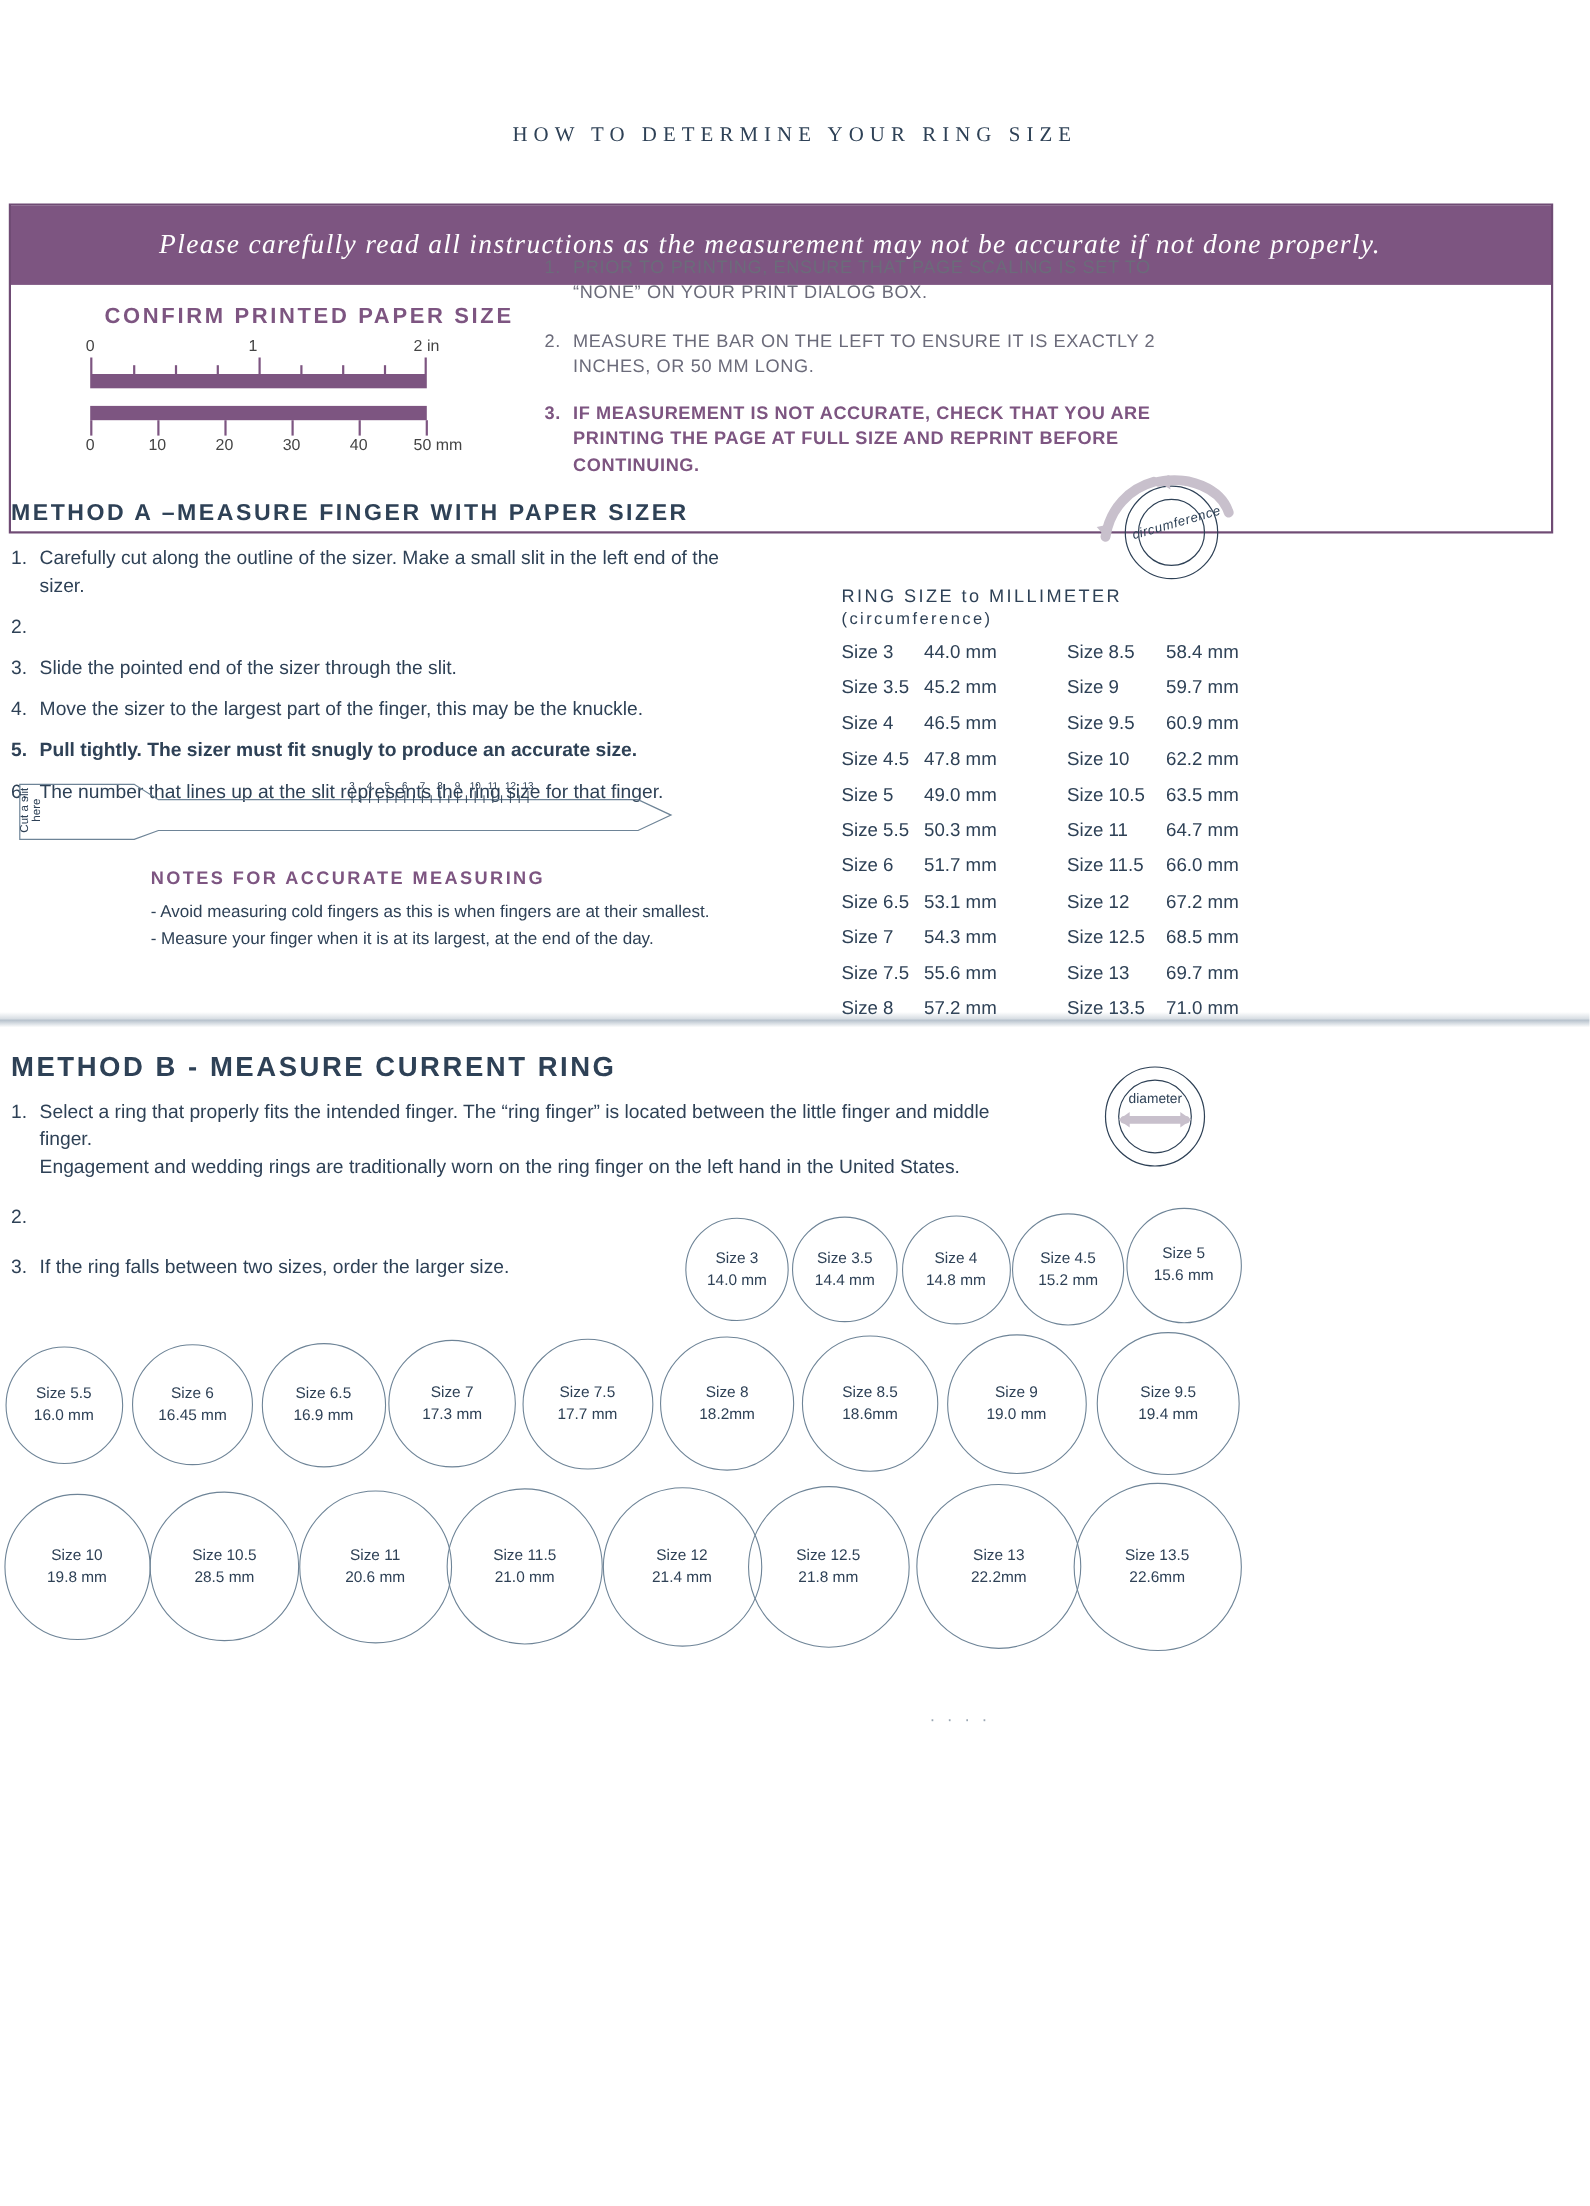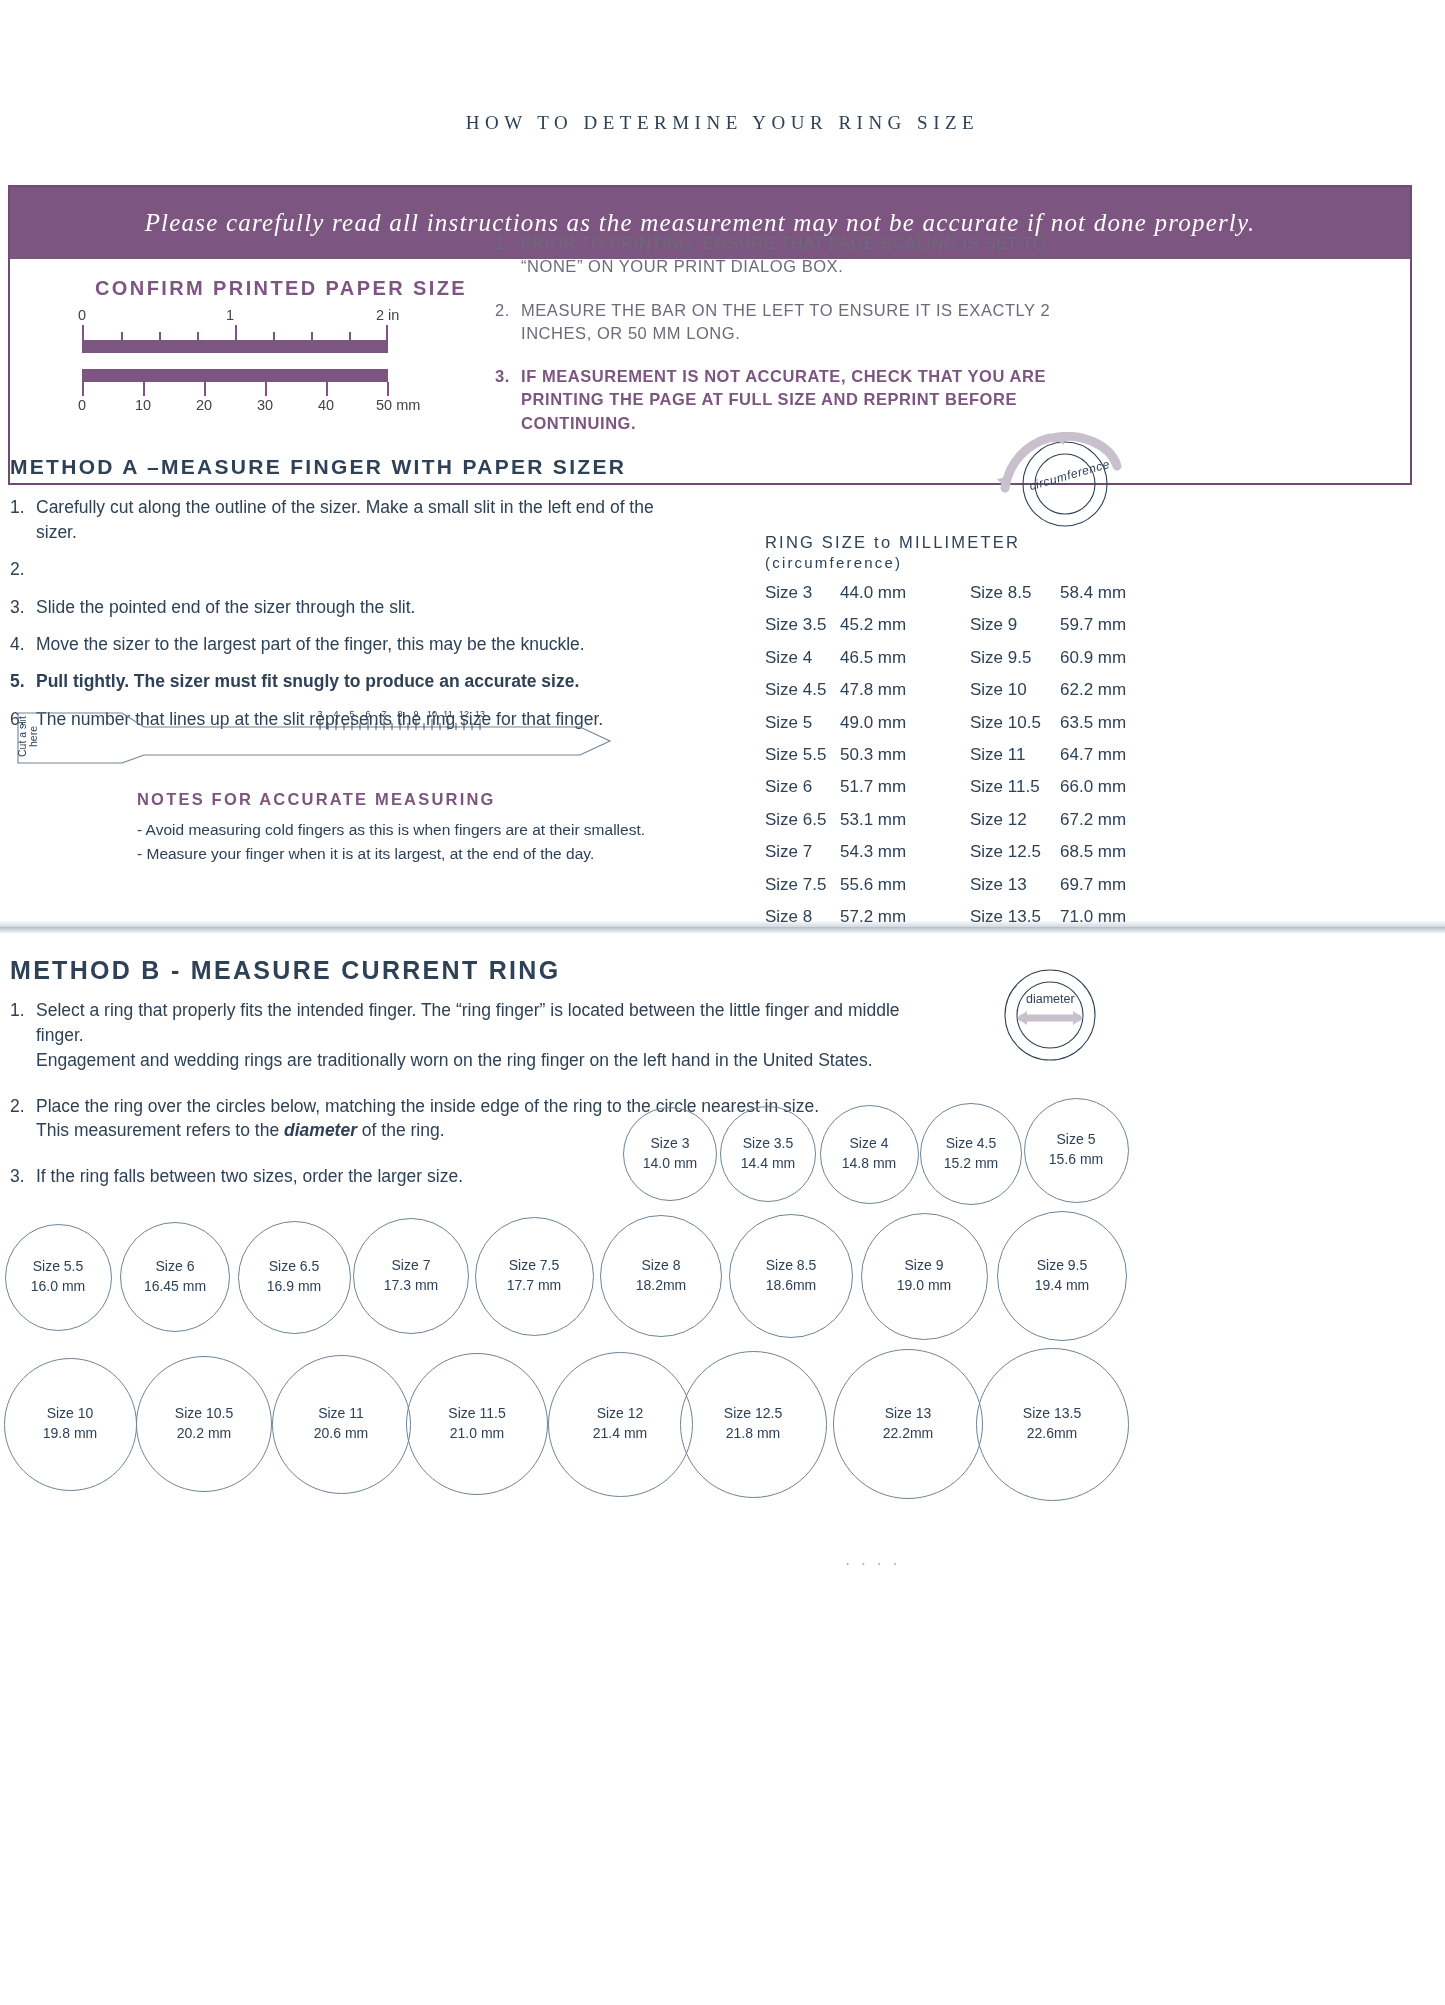--- a/index.html
+++ b/index.html
@@ -340,21 +340,20 @@
   <div class="divider"></div>
 
   <div class="mB-head">METHOD B -  MEASURE CURRENT RING</div>
   <div class="mB-list">
     <div class="ml">
       <span class="num">1.</span>
       <span id="mb1">Select a ring that properly fits the intended finger. The “ring finger” is located between the little finger and middle finger.<br>Engagement and wedding rings are traditionally worn on the ring finger on the left hand in the United States.</span>
     </div>
     <div class="ml">
       <span class="num">2.</span>
-      <span id="mb2">Place the ring over the circles below, matching the inside edge of the ring to the circle nearest in size.<br>This measurement refers to the <span class="ital">diameter</span> of the ring.</span>
     </div>
     <div class="ml">
       <span class="num">3.</span>
       <span id="mb3">If the ring falls between two sizes, order the larger size.</span>
     </div>
   </div>
 
   <svg class="dia-icon" viewBox="0 0 100 95">
     <circle cx="50" cy="47" r="45" fill="none" stroke="#2e4156" stroke-width="1.1"></circle>
     <circle cx="50" cy="47" r="33" fill="none" stroke="#2e4156" stroke-width="1.1"></circle>
@@ -420,21 +419,21 @@
       <div class="ring" style="left: 997px; top: 1211px; width: 130px; height: 130px;">
         <div class="s">Size 9.5</div>
         <div class="m">19.4 mm</div>
       </div>
       <div class="ring" style="left: 3.5px; top: 1357.5px; width: 133px; height: 133px;">
         <div class="s">Size 10</div>
         <div class="m">19.8 mm</div>
       </div>
       <div class="ring" style="left: 136px; top: 1356px; width: 136px; height: 136px;">
         <div class="s">Size 10.5</div>
-        <div class="m">20.2 mm</div>
+        <div class="m">28.5 mm</div>
       </div>
       <div class="ring" style="left: 271.5px; top: 1354.5px; width: 139px; height: 139px;">
         <div class="s">Size 11</div>
         <div class="m">20.6 mm</div>
       </div>
       <div class="ring" style="left: 406px; top: 1353px; width: 142px; height: 142px;">
         <div class="s">Size 11.5</div>
         <div class="m">21.0 mm</div>
       </div>
       <div class="ring" style="left: 547.5px; top: 1351.5px; width: 145px; height: 145px;">

